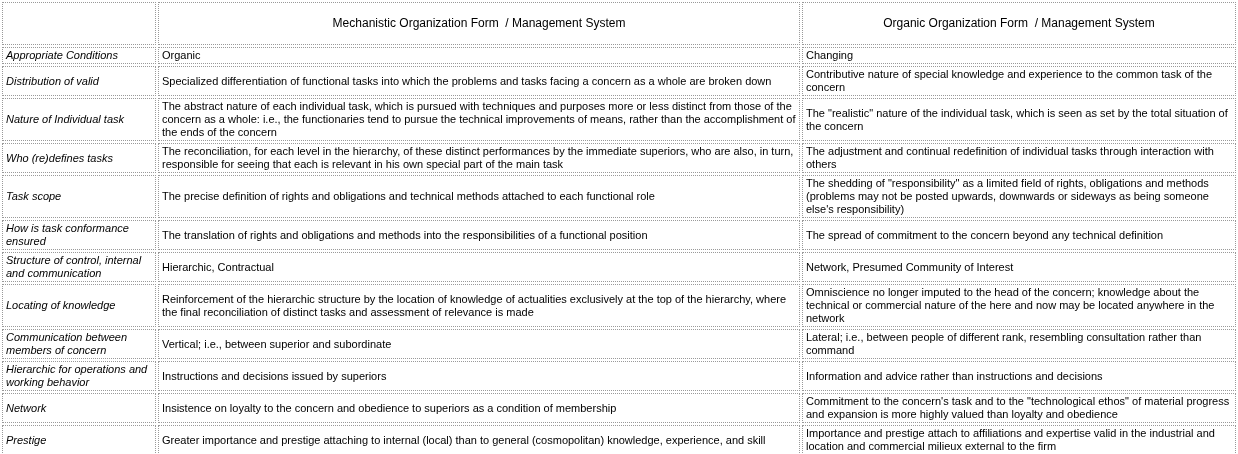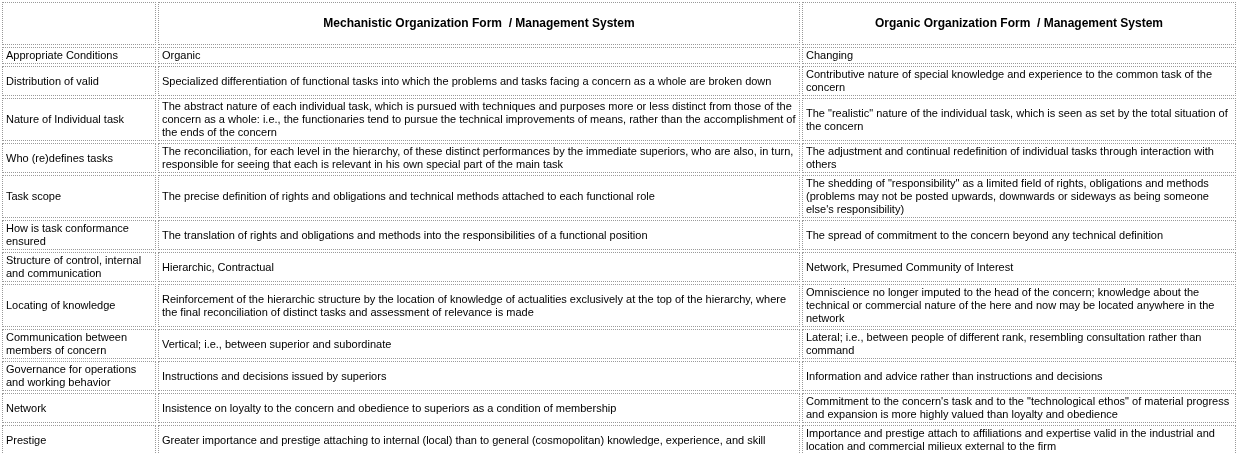--- a/index.html
+++ b/index.html
@@ -26,27 +26,28 @@
     box-sizing: border-box;
     border: 1px dotted #999999;
     padding: 1px 3px;
     line-height: 13px;
     vertical-align: middle;
     text-align: left;
     background: #ffffff;
     overflow: hidden;
   }
   th {
-    font-weight: bold;
+    font-weight: normal;
     font-size: 12px;
     text-align: center;
     height: 43px;
     white-space: pre-wrap;
   }
   td.label-cell {
+    font-style: italic;
     margin-top: 12px;
   }
 </style>
 </head>
 <body>
 
 <table class="compare">
   <colgroup>
     <col class="label-col">
     <col class="mech-col">
@@ -108,21 +109,21 @@
     <td class="org-cell">Omniscience no longer imputed to the head of the concern; knowledge about the technical or commercial nature of the here and now may be located anywhere in the network</td>
   </tr>
 
   <tr>
     <td class="label-cell">Communication between members of concern</td>
     <td class="mech-cell">Vertical; i.e., between superior and subordinate</td>
     <td class="org-cell">Lateral; i.e., between people of different rank, resembling consultation rather than command</td>
   </tr>
 
   <tr>
-    <td class="label-cell">Governance for operations and working behavior</td>
+    <td class="label-cell">Hierarchic for operations and working behavior</td>
     <td class="mech-cell">Instructions and decisions issued by superiors</td>
     <td class="org-cell">Information and advice rather than instructions and decisions</td>
   </tr>
 
   <tr>
     <td class="label-cell">Network</td>
     <td class="mech-cell">Insistence on loyalty to the concern and obedience to superiors as a condition of membership</td>
     <td class="org-cell">Commitment to the concern's task and to the "technological ethos" of material progress and expansion is more highly valued than loyalty and obedience</td>
   </tr>
 

